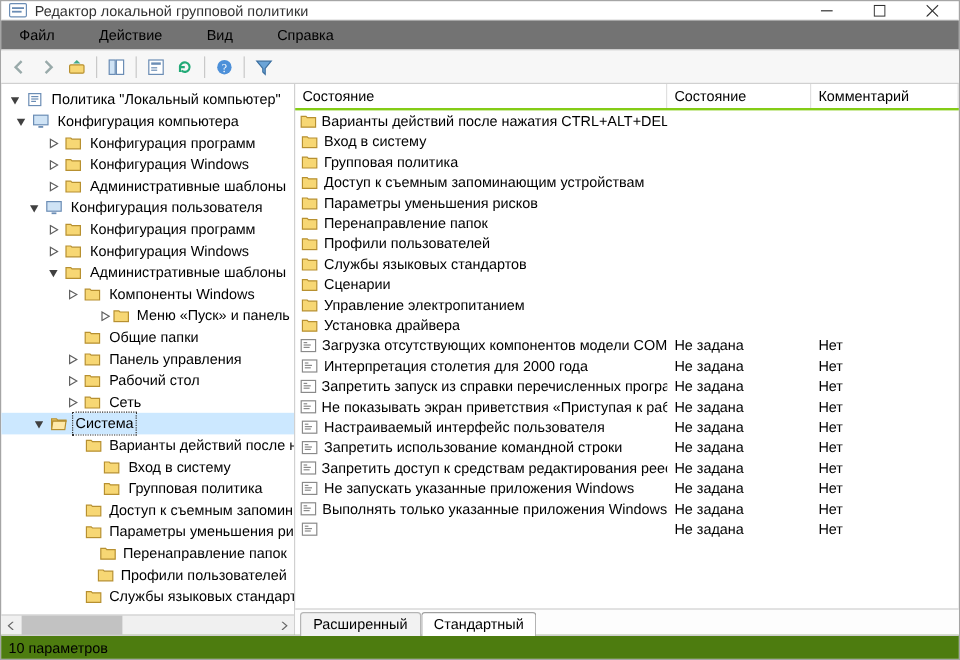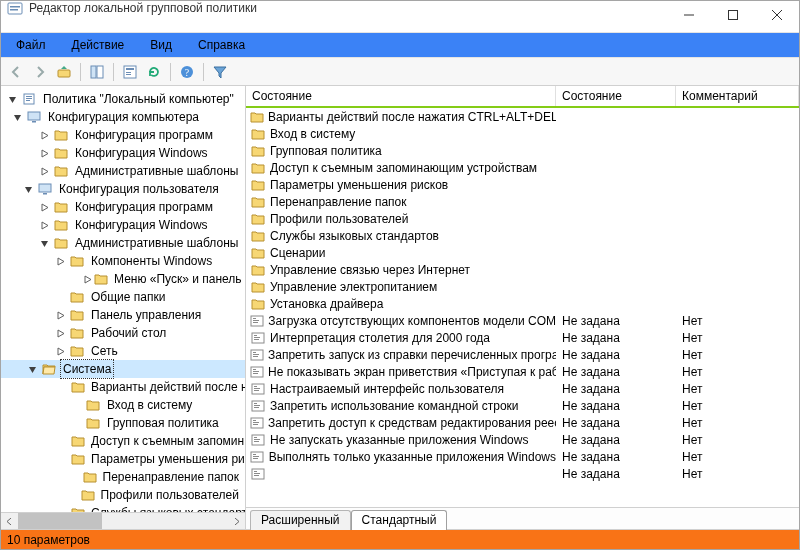--- a/index.html
+++ b/index.html
@@ -1,23 +1,23 @@
 <!DOCTYPE html>
 <html><head>
 <meta charset="utf-8">
 <style>
   * { box-sizing: border-box; }
   html, body { margin: 0; padding: 0; font-family: "Segoe UI", Tahoma, sans-serif; font-size: 11px; color: #000; background: #fff; }
   .window { width: 800px; height: 550px; border: 1px solid #a5a5a5; display: flex; flex-direction: column; background: #fff; }
-  .titlebar { height: 32px; display: flex; align-items: flex-start; padding: 0 0 0 6px; border-bottom: 1px solid #e4e4e4; }
+  .titlebar { height: 16px; display: flex; align-items: center; padding: 0 0 0 6px; border-bottom: 1px solid #e4e4e4; }
   .titlebar .app-icon { width: 16px; height: 16px; margin-right: 6px; }
   .titlebar .title { flex: 1; font-size: 12px; color: #333; }
   .winbtn { width: 44px; height: 28px; display: flex; align-items: center; justify-content: center; }
   .winbtn svg { width: 10px; height: 10px; }
-  .menubar { display: flex; gap: 8px; padding: 2px 6px; border-bottom: 1px solid #e4e4e4; background:#3b82f6;align-items:center; }
+  .menubar { display: flex; gap: 19px; padding: 2px 6px; border-bottom: 1px solid #e4e4e4; background:#737373;align-items:center; }
   .menuitem { padding: 2px 8px; font-size: 12px; border: 1px solid transparent; border-radius: 2px; }
   .underline { text-decoration: underline; }
   .toolbar { display: flex; align-items: center; gap: 2px; padding: 2px 4px; border-bottom: 1px solid #d0d0d0; background: #f7f7f7; height: 28px; }
   .tb-btn { width: 22px; height: 22px; display:flex; align-items:center; justify-content:center; border:1px solid transparent; border-radius:2px; }
   .tb-btn svg { width:16px; height:16px; }
   .tb-sep { width:1px; height:18px; background:#c9c9c9; margin:0 3px; }
   .body { flex:1; display:flex; min-height:0; }
   .left-pane { width: 245px; border-right: 1px solid #d0d0d0; display:flex; flex-direction:column; min-height:0; }
   .tree-wrap { flex:1; overflow:hidden; padding:4px 0; }
   .tree { font-size: 12px; line-height:18px; white-space:nowrap; }
@@ -43,21 +43,21 @@
   .lrow { display:flex; align-items:center; height:17px; }
   .lrow .cell { overflow:hidden; text-overflow:ellipsis; white-space:nowrap; }
   .lrow .c1 { width:310px; display:flex; align-items:center; padding-left:4px; }
   .lrow .c2 { width:120px; padding-left:6px; }
   .lrow .c3 { flex:1; padding-left:6px; }
   .licon { width:16px; height:14px; display:inline-flex; align-items:center; justify-content:center; margin-right:4px; }
   .licon svg { width:14px; height:12px; }
   .tabstrip { height:22px; border-top:1px solid #d0d0d0; display:flex; align-items:flex-end; padding-left:4px; background:#fdfdfd; gap:0; }
   .tab { font-size:12px; padding:2px 10px 3px 10px; border:1px solid #b5b5b5; border-bottom:none; border-top-left-radius:3px; border-top-right-radius:3px; background:#f2f2f2; position:relative; top:1px; }
   .tab.active { background:#fff; border-color:#a0a0a0; z-index:2; }
-  .statusbar { height:20px; border-top:1px solid #d0d0d0; display:flex; align-items:center; padding:0 6px; font-size:12px; background:#f97316; }
+  .statusbar { height:20px; border-top:1px solid #d0d0d0; display:flex; align-items:center; padding:0 6px; font-size:12px; background:#4d7c0f; }
   .faded { color:#8a8a8a; }
 </style>
 </head>
 <body>
 
 <div class="window">
 
   <div class="titlebar">
     <span class="app-icon">
       <svg viewBox="0 0 16 16">
@@ -572,32 +572,20 @@
             <div class="cell c2"></div>
             <div class="cell c3"></div>
           </div>
           <div class="lrow">
             <div class="cell c1">
               <span class="licon">
                 <svg viewBox="0 0 14 12">
                   <path d="M1 2h4l1 1h7v8H1z" fill="#f7d774" stroke="#b79030"></path>
                 </svg>
               </span>
-              <span>Управление связью через Интернет</span>
-            </div>
-            <div class="cell c2"></div>
-            <div class="cell c3"></div>
-          </div>
-          <div class="lrow">
-            <div class="cell c1">
-              <span class="licon">
-                <svg viewBox="0 0 14 12">
-                  <path d="M1 2h4l1 1h7v8H1z" fill="#f7d774" stroke="#b79030"></path>
-                </svg>
-              </span>
               <span>Управление электропитанием</span>
             </div>
             <div class="cell c2"></div>
             <div class="cell c3"></div>
           </div>
           <div class="lrow">
             <div class="cell c1">
               <span class="licon">
                 <svg viewBox="0 0 14 12">
                   <path d="M1 2h4l1 1h7v8H1z" fill="#f7d774" stroke="#b79030"></path>

